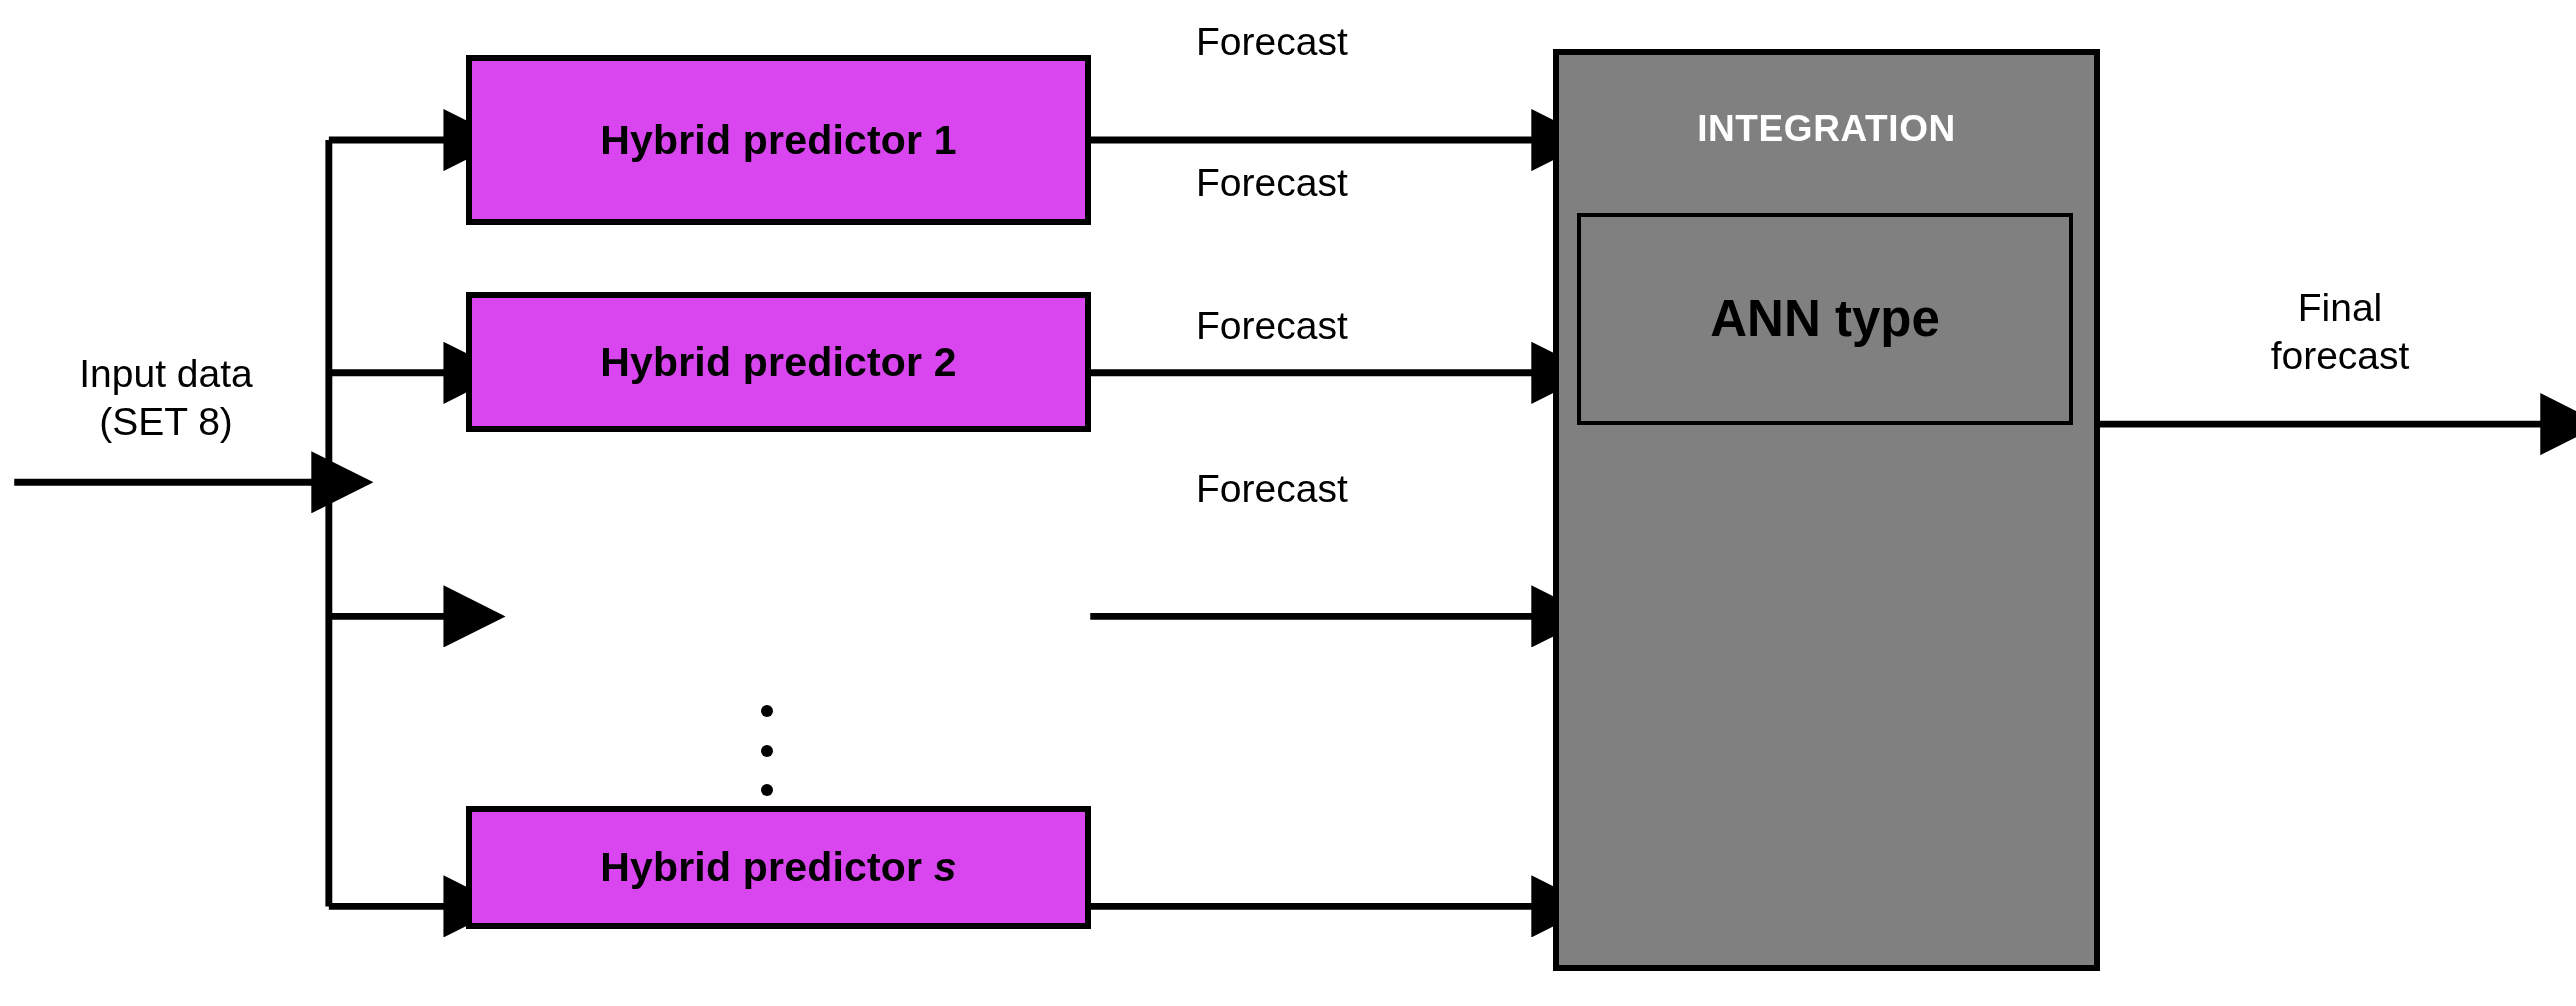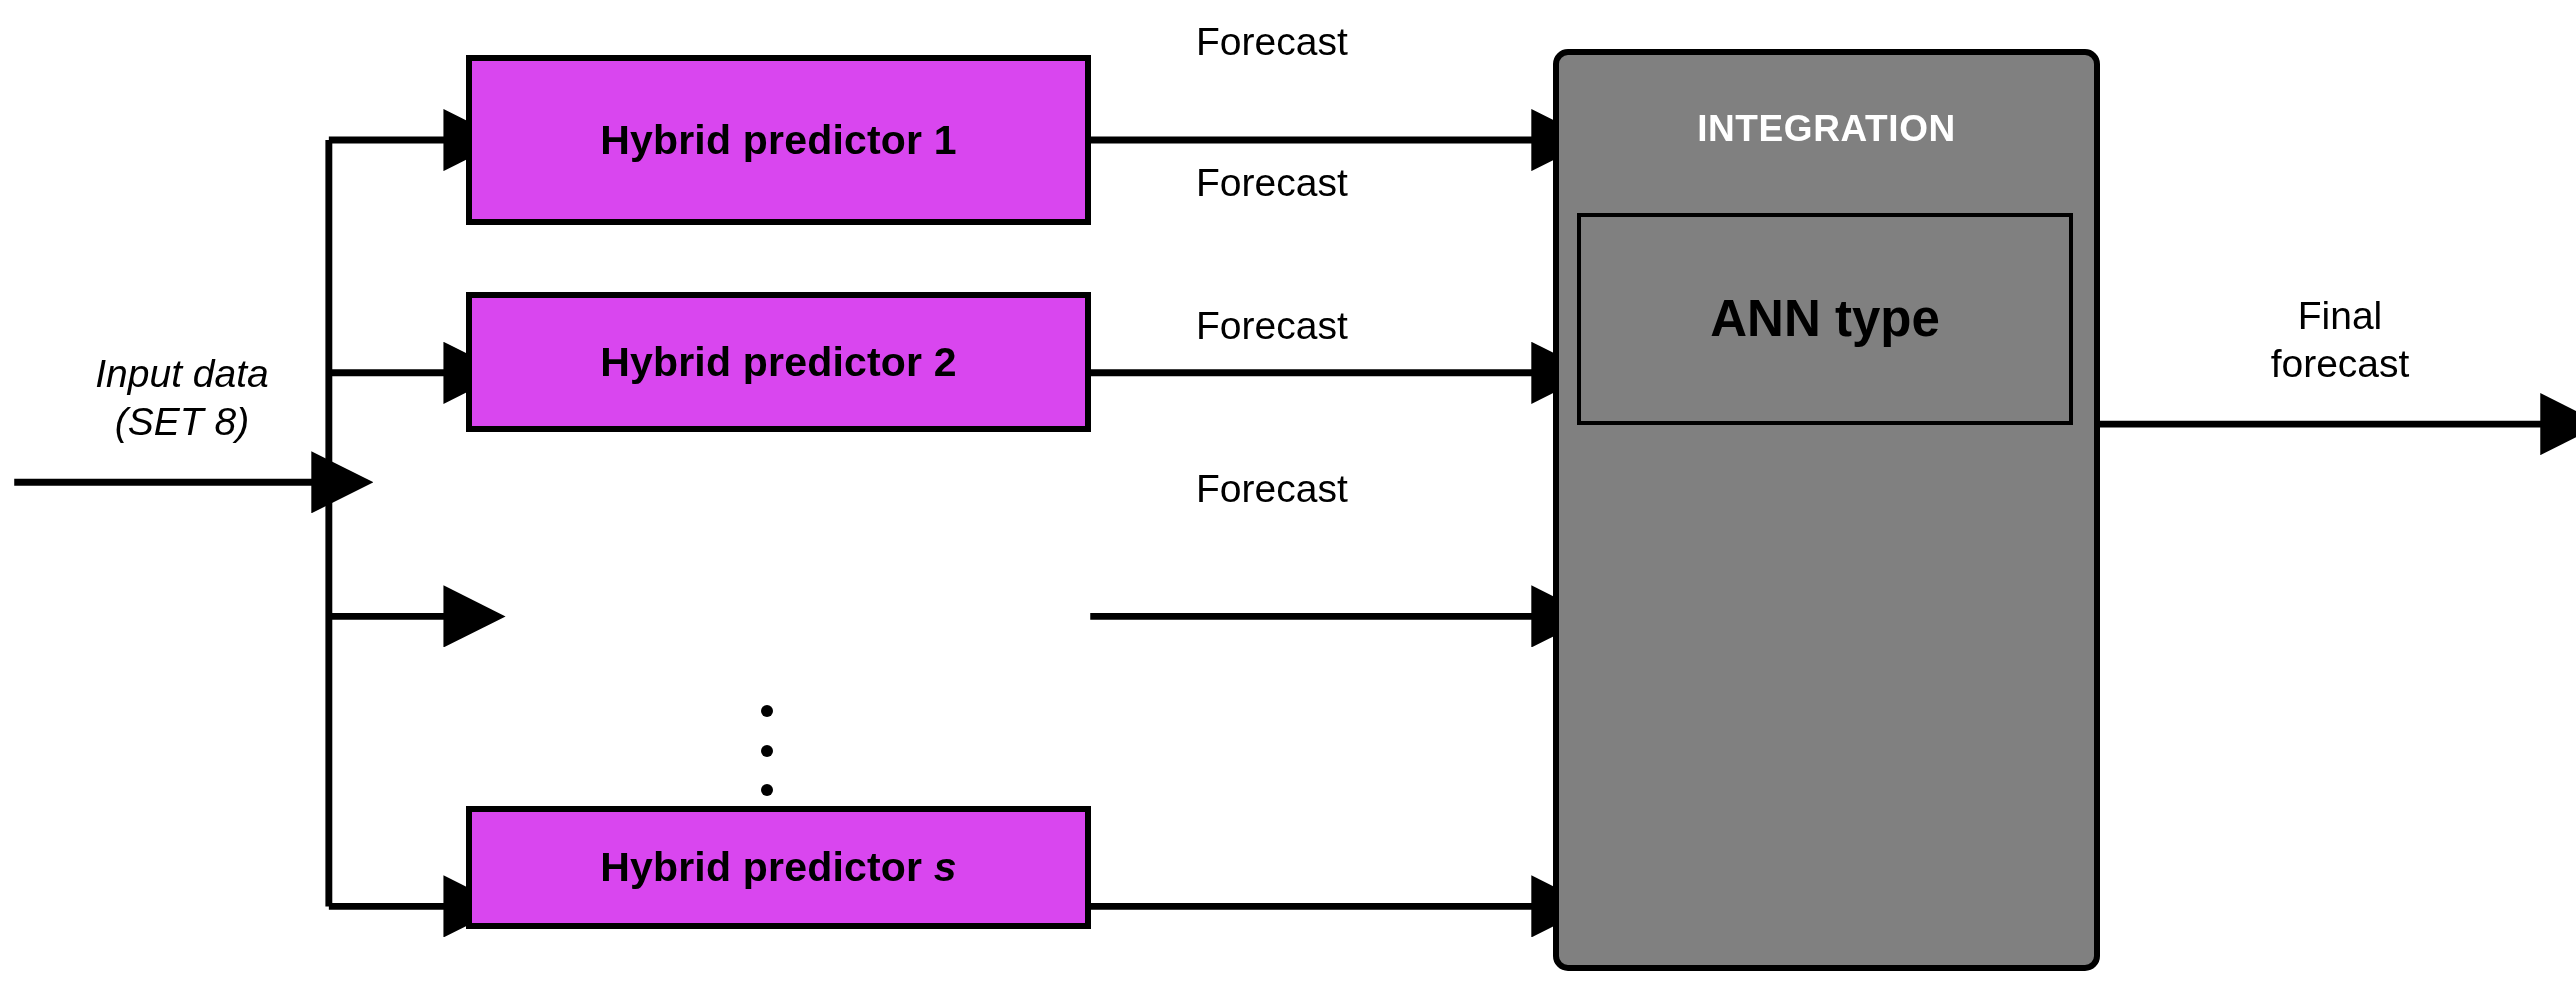--- a/index.html
+++ b/index.html
@@ -151,21 +151,21 @@
     </g>
     <g>
       <line x1="1105" y1="919" x2="1555" y2="919" stroke="#000000" stroke-width="7" marker-end="url(#arrowhead)"></line>
     </g>
 
     <g>
       <line x1="2128" y1="430" x2="2578" y2="430" stroke="#000000" stroke-width="7" marker-end="url(#arrowhead)"></line>
     </g>
   </svg>
 
-  <div class="block-label" style="left:44px; top:350px; width:276px;font-style:italic;">
+  <div class="block-label" style="left:28px; top:350px; width:276px;">
     <div>Input data</div>
     <div>(SET 8)</div>
   </div>
 
   <div class="predictor-box" style="left:466px; top:55px; width:625px; height:170px;">
     <span class="predictor-label"><span>Hybrid predictor </span><span>1</span></span>
   </div>
 
   <div class="predictor-box" style="left:466px; top:292px; width:625px; height:140px;">
     <span class="predictor-label"><span>Hybrid predictor </span><span>2</span></span>
@@ -180,30 +180,30 @@
     <span></span>
     <span></span>
     <span></span>
   </div>
 
   <div class="edge-label" style="left:1196px; top:20px;">Forecast</div>
   <div class="edge-label" style="left:1196px; top:161px;">Forecast</div>
   <div class="edge-label" style="left:1196px; top:304px;">Forecast</div>
   <div class="edge-label" style="left:1196px; top:467px;">Forecast</div>
 
-  <div class="integration-box" style="left:1553px; top:49px; width:547px; height:922px;border-radius:15px;">
+  <div class="integration-box" style="left:1553px; top:49px; width:547px; height:922px;">
     <div class="integration-title">
       <div>INTEGRATION</div>
     </div>
     <div class="ann-box" style="left:18px; top:158px; width:496px; height:212px;">
       <div class="ann-label">
         <div>ANN type</div>
       </div>
     </div>
   </div>
 
-  <div class="block-label" style="left:2192px; top:292px; width:296px;">
+  <div class="block-label" style="left:2192px; top:284px; width:296px;">
     <div>Final</div>
     <div>forecast</div>
   </div>
 
 </div>
 
 
 </body></html>

